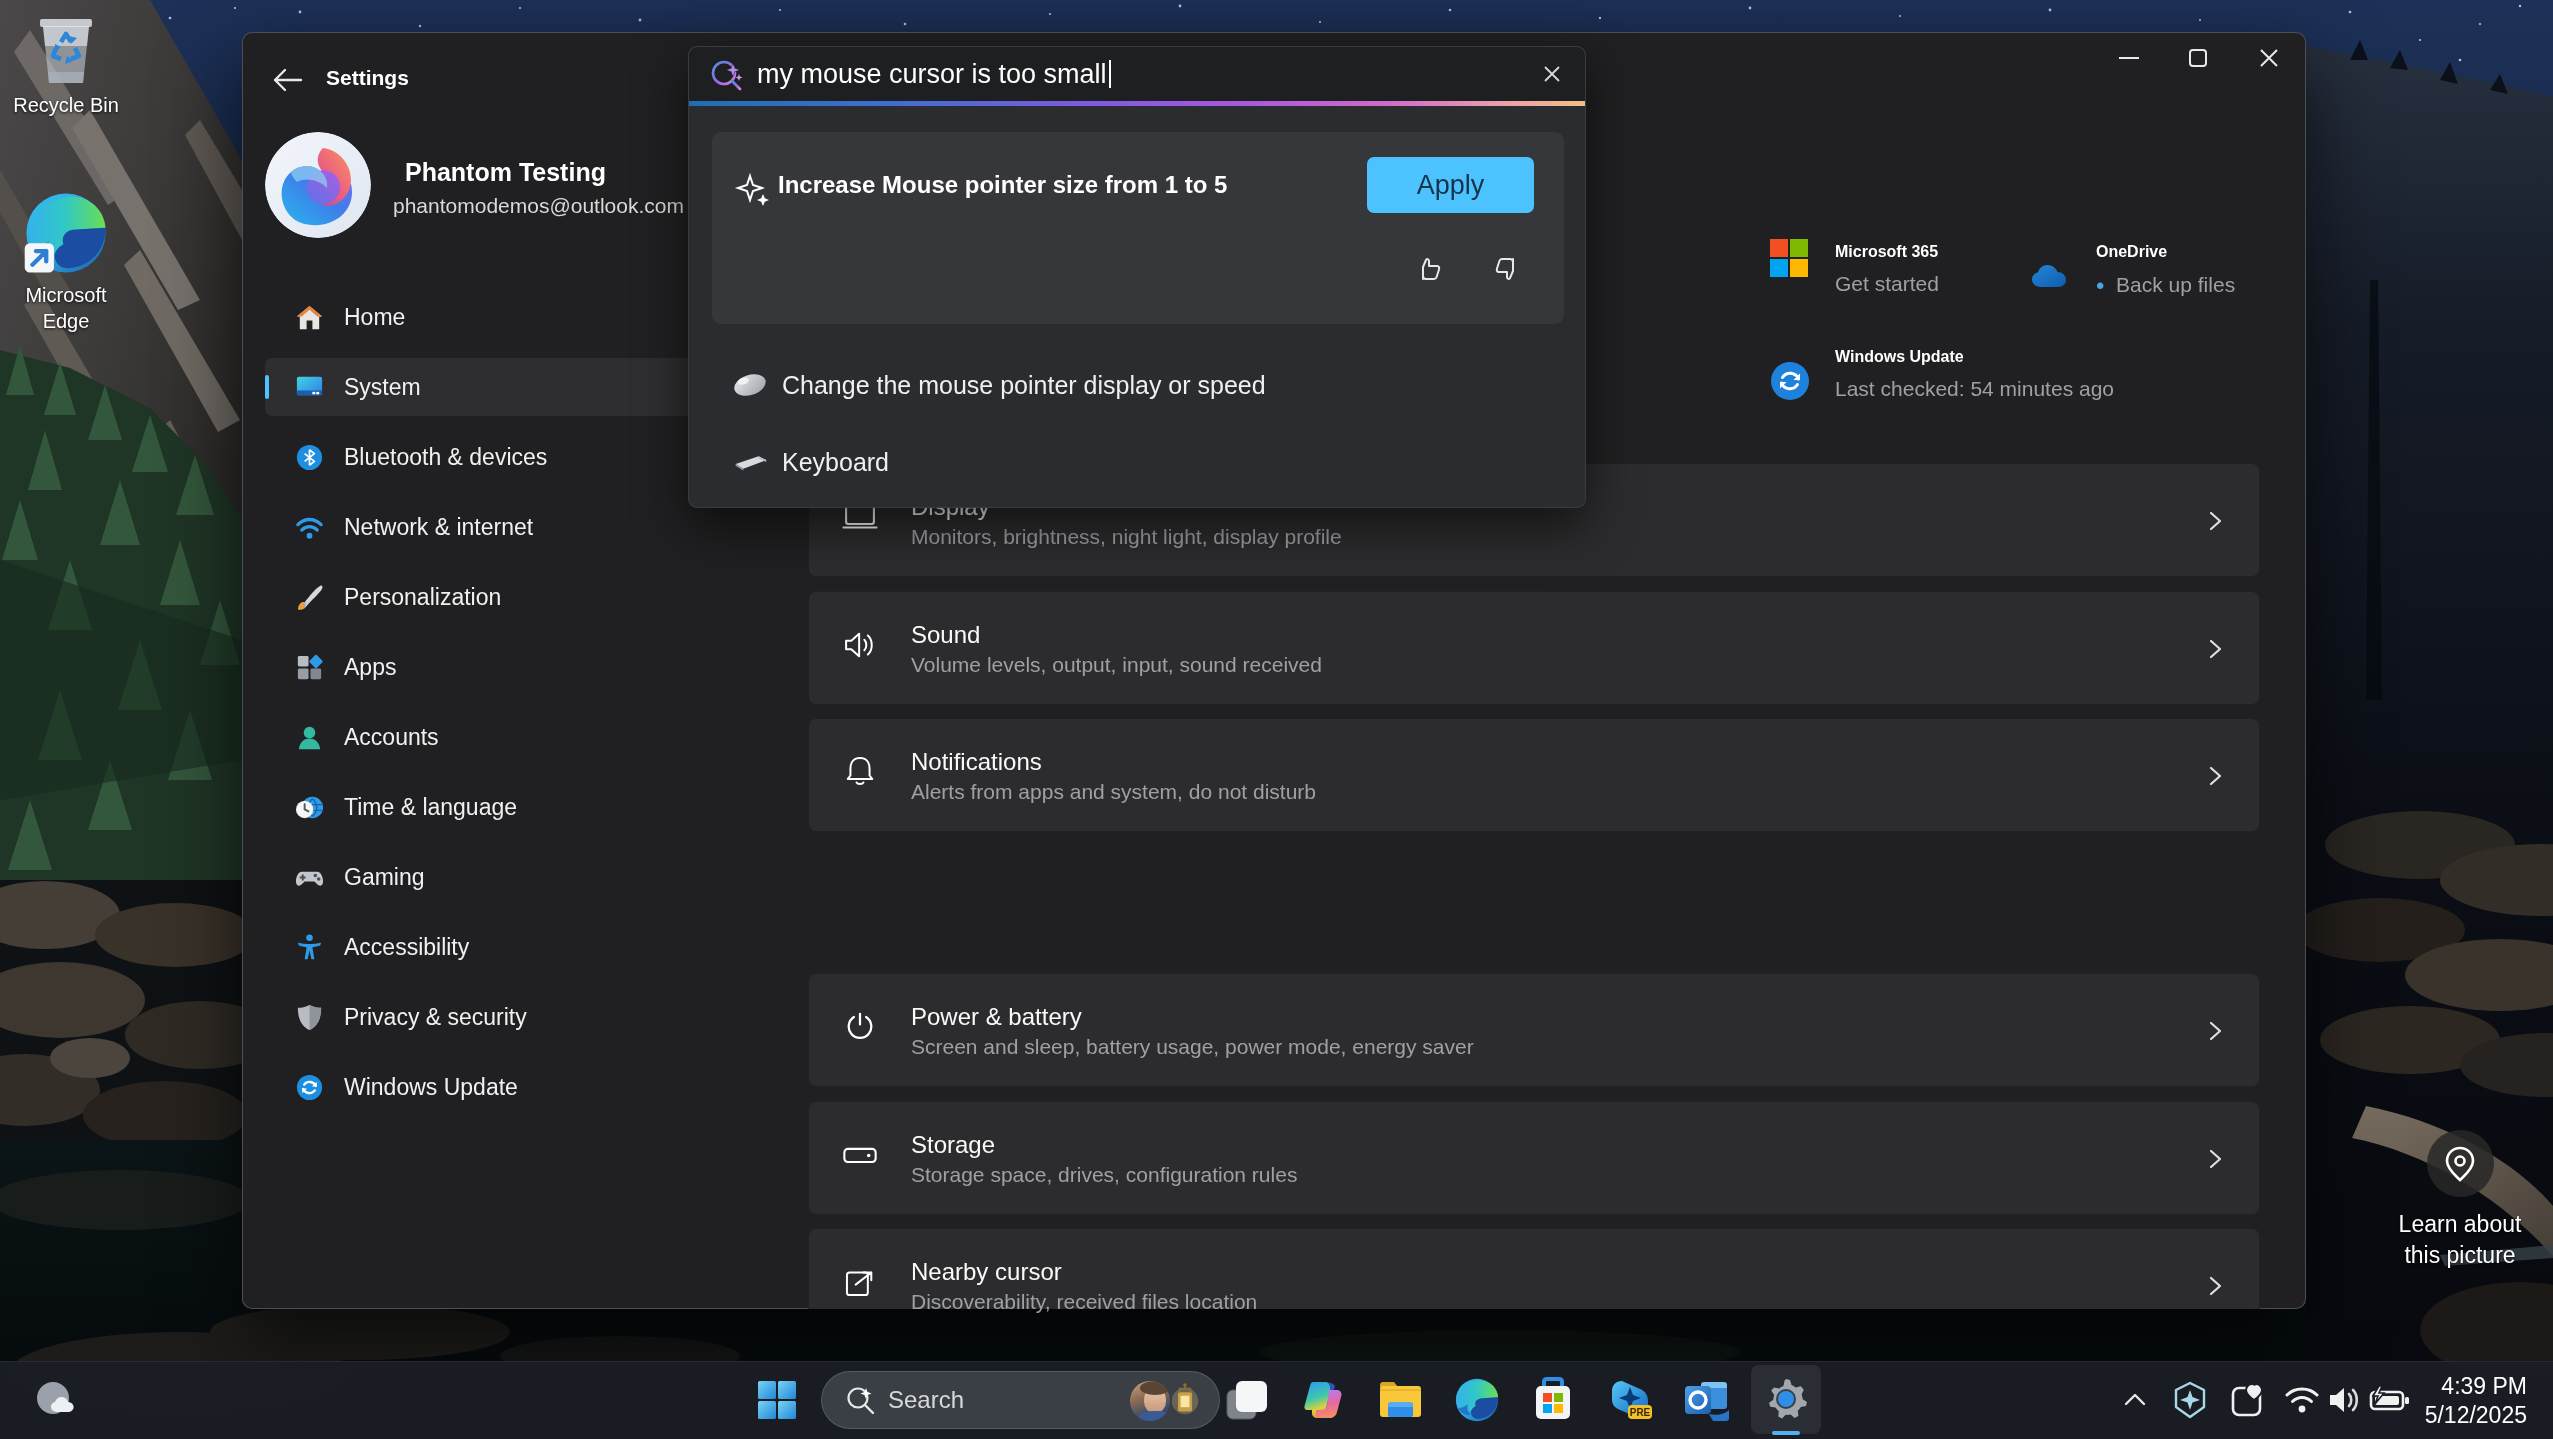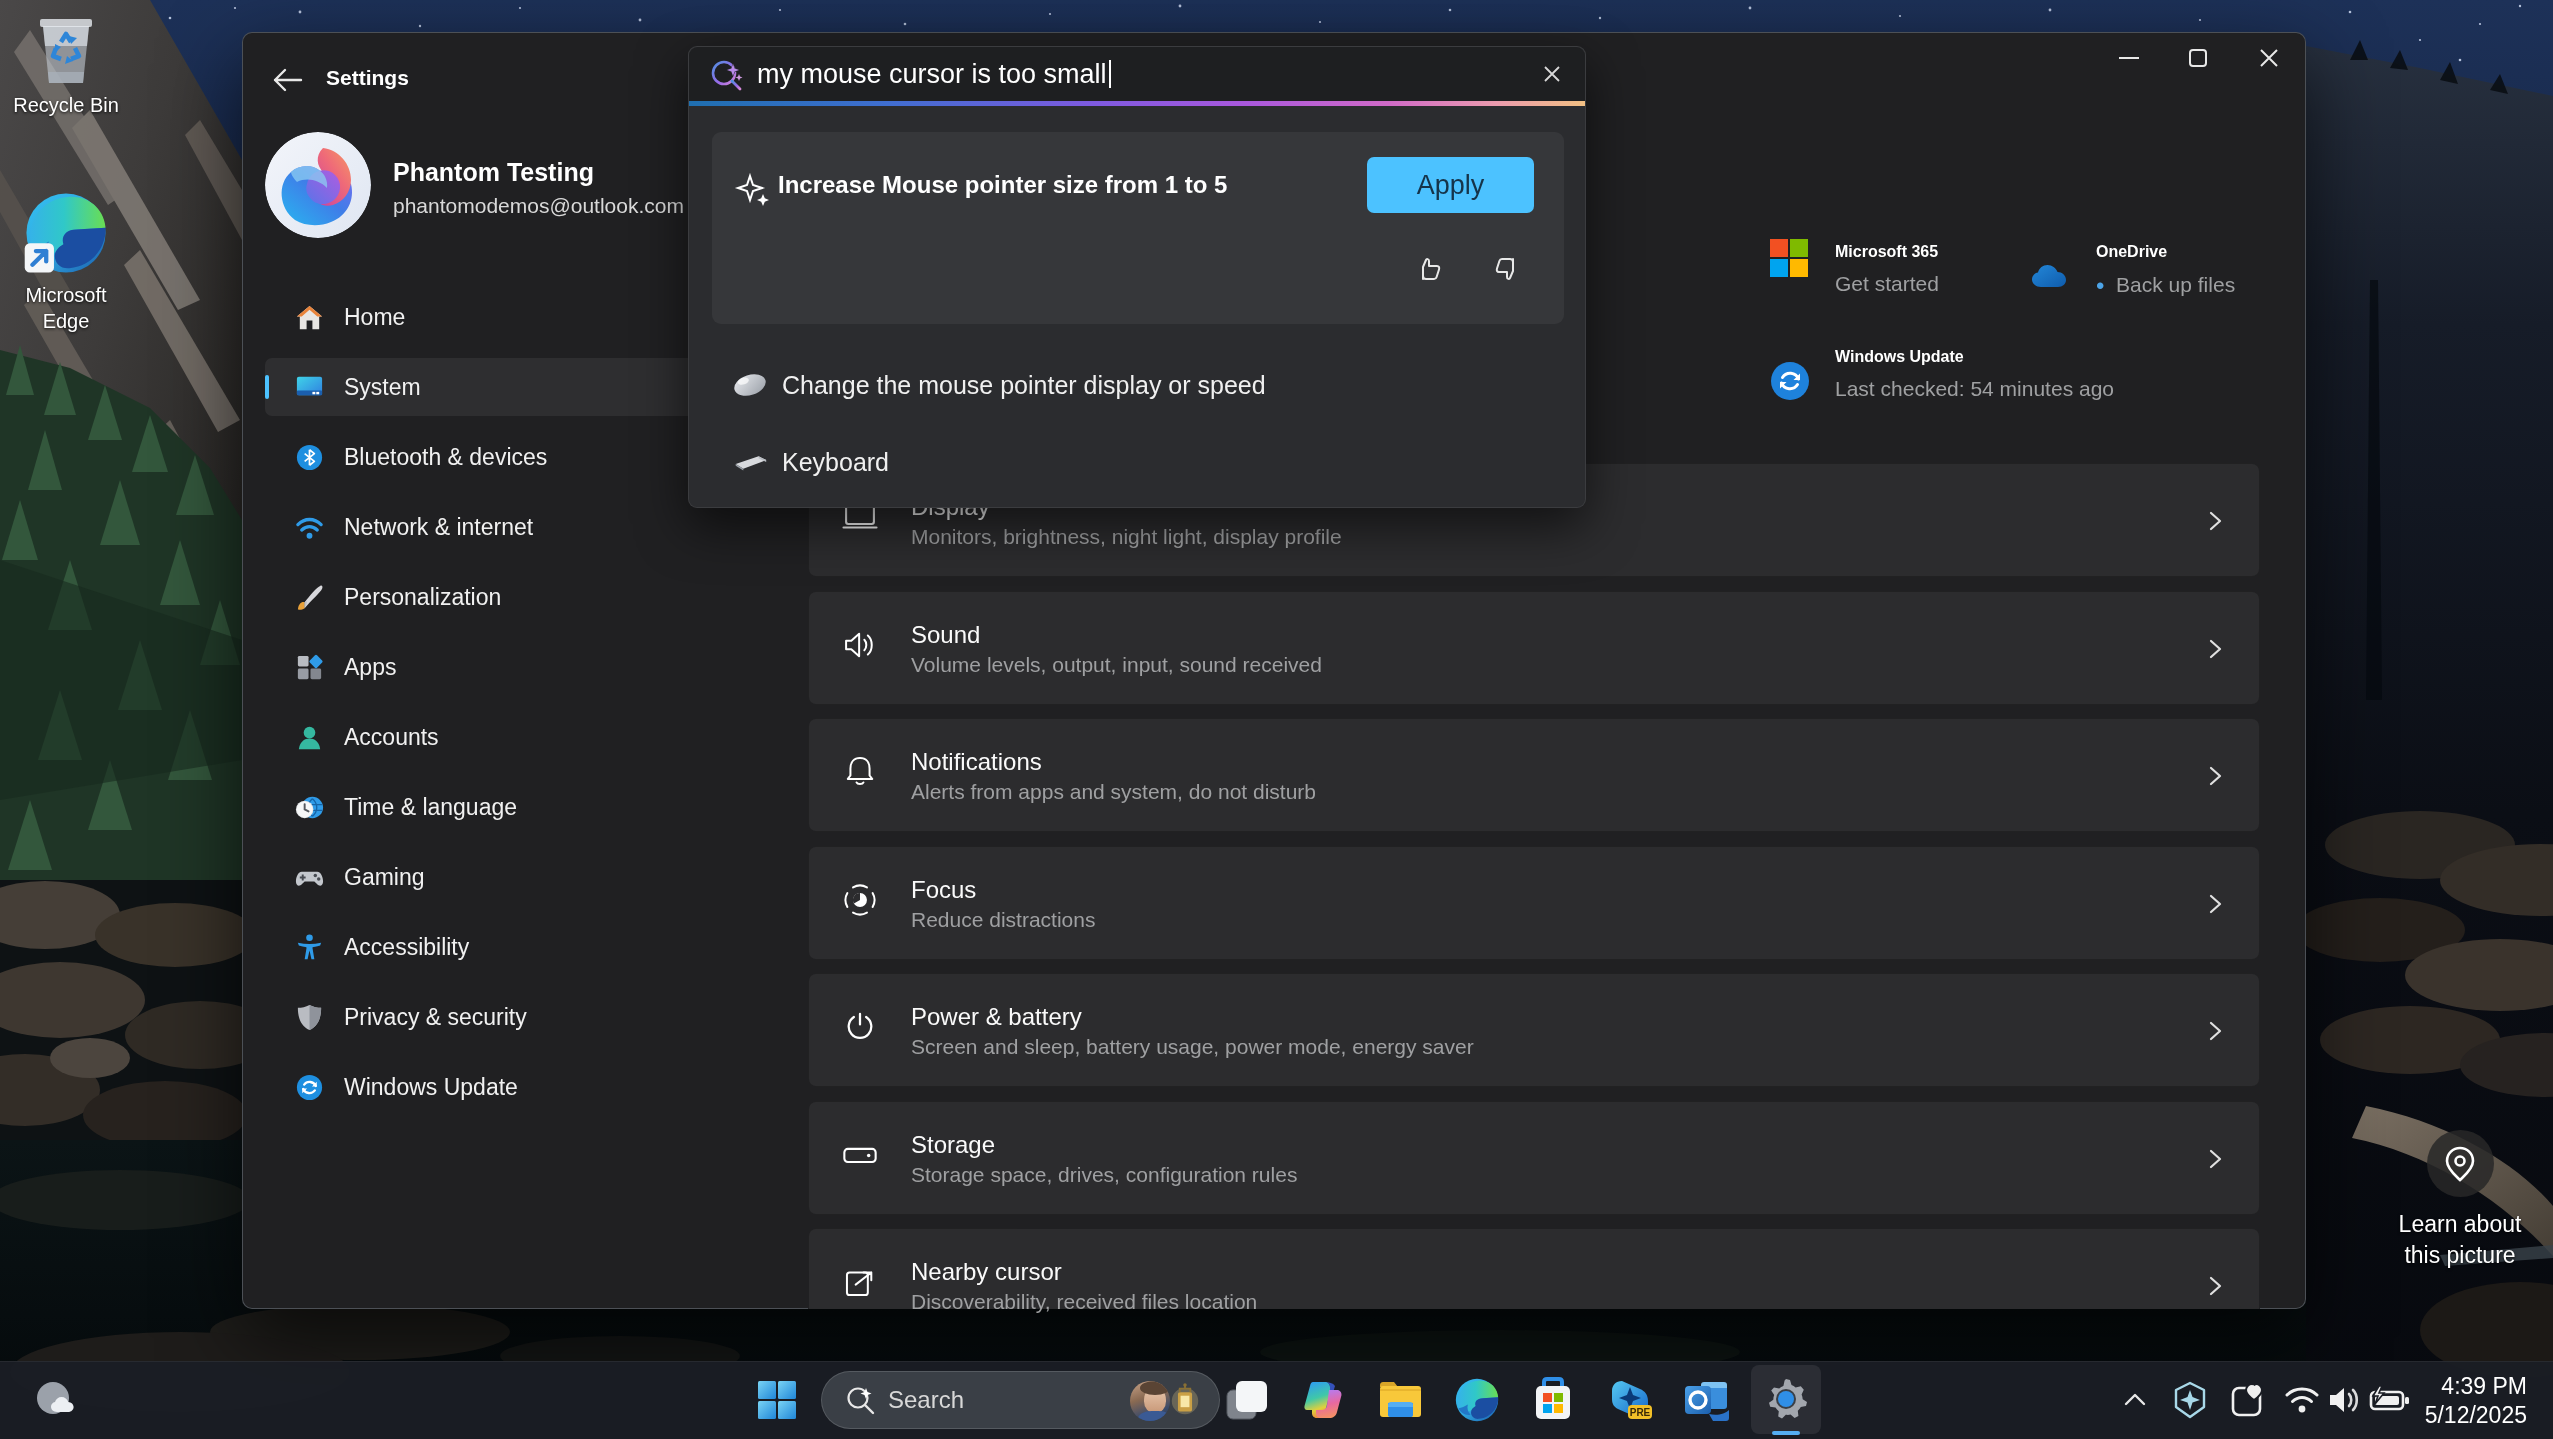--- a/index.html
+++ b/index.html
@@ -11,21 +11,21 @@
   #win {
     position:absolute; left:242px; top:32px; width:2064px; height:1277px;
     background:#202022; border:1px solid rgba(130,140,150,0.45); border-radius:10px;
     box-shadow:0 30px 80px rgba(0,0,0,0.65);
   }
   .backbtn { position:absolute; left:22px; top:30px; width:46px; height:34px; color:#eee; }
   .wintitle { position:absolute; left:83px; top:33px; font-size:21px; font-weight:700; color:#fff; }
 
   
   .avatar { position:absolute; left:22px; top:99px; width:106px; height:106px; border-radius:50%; overflow:hidden; }
-  .pname { position:absolute; left:150px; top:125px; font-size:25px; font-weight:700; color:#fff; }
+  .pname { position:absolute; left:162px; top:125px; font-size:25px; font-weight:700; color:#fff; }
   .pmail { position:absolute; left:150px; top:161px; font-size:21px; color:#d9d9d9; }
 
   
   .nav { position:absolute; left:22px; top:255px; width:506px; }
   .navitem { position:relative; height:58px; margin-bottom:12px; border-radius:7px; display:flex; align-items:center; }
   .navitem.sel { background:#2e2e30; }
   .navitem.sel::before { content:""; position:absolute; left:0px; top:17px; width:4px; height:24px; border-radius:2px; background:#4cc2ff; }
   .navitem .nico { width:31px; height:31px; margin-left:29px; flex:none; display:flex; align-items:center; justify-content:center; }
   .navitem .ntxt { margin-left:19px; font-size:23px; color:#f1f1f1; }
 
@@ -493,37 +493,20 @@
       <svg class="cico" viewBox="0 0 46 46">
           <path d="M23,7 C30,7 34,12 34,19 L34,27 L37,31 L9,31 L12,27 L12,19 C12,12 16,7 23,7 Z" fill="none" stroke="#fff" stroke-width="2.3" stroke-linejoin="round"></path>
           <path d="M19,35 C20,37.5 26,37.5 27,35" stroke="#fff" stroke-width="2.3" fill="none" stroke-linecap="round"></path>
         </svg>
       <div class="ctitle">Notifications</div>
         <div class="csub">Alerts from apps and system, do not disturb</div>
       <svg class="chev" width="22" height="22" viewBox="0 0 22 22">
           <path d="M7,3 L16,11 L7,19" stroke="#e0e0e0" stroke-width="2.2" fill="none" stroke-linecap="round" stroke-linejoin="round"></path>
         </svg>
     </div>
-    <div class="card" style="top:813px;">
-      <svg class="cico" viewBox="0 0 46 46">
-          <circle cx="23" cy="23" r="8" fill="#fff"></circle>
-          <path d="M23,23 L23,15 A8,8 0 0 0 16,27 Z" fill="#2c2c2e"></path>
-          <g stroke="#fff" stroke-width="2.3" fill="none" stroke-linecap="round">
-            <path d="M15,8.5 A16,16 0 0 1 31,8.5"></path>
-            <path d="M37.5,15 A16,16 0 0 1 37.5,31"></path>
-            <path d="M31,37.5 A16,16 0 0 1 15,37.5"></path>
-            <path d="M8.5,31 A16,16 0 0 1 8.5,15"></path>
-          </g>
-        </svg>
-      <div class="ctitle">Focus</div>
-        <div class="csub">Reduce distractions</div>
-      <svg class="chev" width="22" height="22" viewBox="0 0 22 22">
-          <path d="M7,3 L16,11 L7,19" stroke="#e0e0e0" stroke-width="2.2" fill="none" stroke-linecap="round" stroke-linejoin="round"></path>
-        </svg>
-    </div>
     <div class="card" style="top:940px;">
       <svg class="cico" viewBox="0 0 46 46">
           <path d="M23,8 L23,20" stroke="#fff" stroke-width="2.6" stroke-linecap="round"></path>
           <path d="M16,11.5 A13,13 0 1 0 30,11.5" stroke="#fff" stroke-width="2.6" fill="none" stroke-linecap="round"></path>
         </svg>
       <div class="ctitle">Power &amp; battery</div>
         <div class="csub">Screen and sleep, battery usage, power mode, energy saver</div>
       <svg class="chev" width="22" height="22" viewBox="0 0 22 22">
           <path d="M7,3 L16,11 L7,19" stroke="#e0e0e0" stroke-width="2.2" fill="none" stroke-linecap="round" stroke-linejoin="round"></path>
         </svg>

